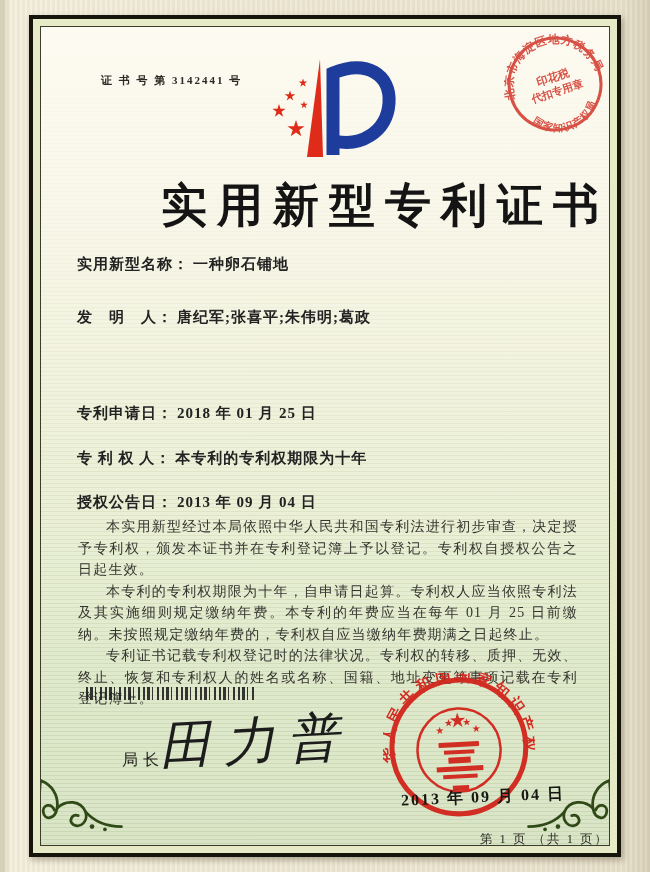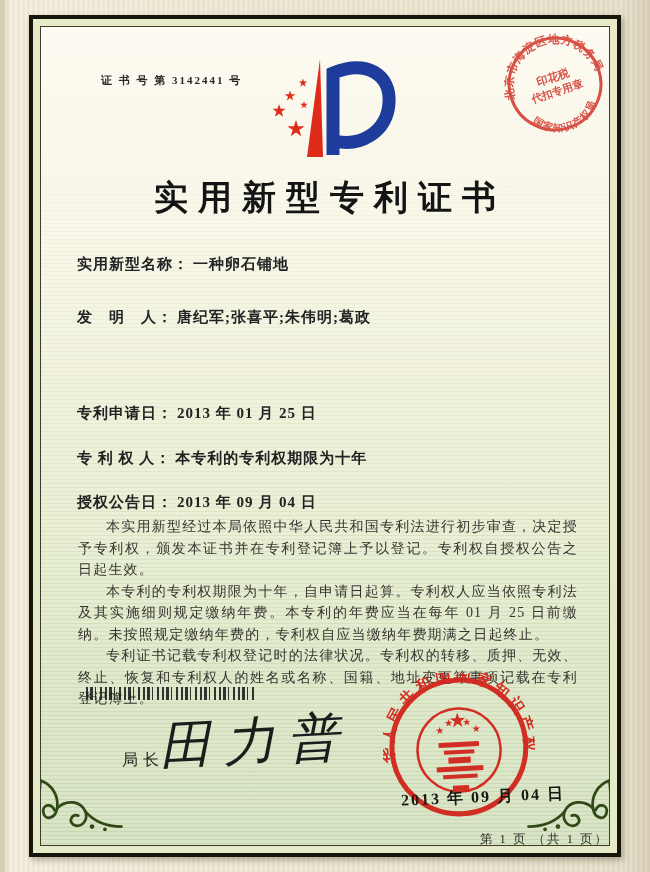--- a/index.html
+++ b/index.html
@@ -13,22 +13,22 @@
   .band{position:absolute;inset:0;border:7px solid #e7eac6;}
   .paper{position:absolute;inset:0;border:1px solid #3d3d2e;overflow:hidden;
     background:linear-gradient(180deg,#fdfbf1 0%,#f9f7ea 22%,#f1f2dd 45%,#e8eed3 65%,#dfe8cb 82%,#d9e4c6 100%);}
   .waves{position:absolute;inset:0;pointer-events:none;
     background:repeating-linear-gradient(180deg, rgba(105,145,75,0.15) 0 1px, rgba(255,255,255,0) 1px 4px);
     -webkit-mask-image:linear-gradient(180deg, transparent 0%, rgba(0,0,0,.3) 30%, rgba(0,0,0,.8) 65%, #000 100%);
     mask-image:linear-gradient(180deg, transparent 0%, rgba(0,0,0,.3) 30%, rgba(0,0,0,.8) 65%, #000 100%);}
   .certno{position:absolute;left:36px;top:46px;font-size:11px;letter-spacing:2px;
     color:#2a2a26;font-weight:600;white-space:nowrap;margin-left:24px;}
   .logo{position:absolute;left:206px;top:28px;width:160px;height:114px;}
-  .title{position:absolute;left:0;top:148px;width:100%;text-align:center;
-    font-size:34px;font-weight:700;color:#141414;letter-spacing:10px;text-indent:10px;}
+  .title{position:absolute;left:0;top:148px;width:100%;text-align:right;
+    font-size:46px;font-weight:700;color:#141414;letter-spacing:10px;text-indent:10px;}
   .row{position:absolute;left:36px;font-size:15px;font-weight:600;color:#222;
     letter-spacing:1px;white-space:nowrap;}
   .row .lab{display:inline-block;text-align:center;}
   .row .val{margin-left:4px;margin-top:30px;}
   .r0{top:228px}.r1{top:281px}.r2{top:330px}.r3{top:377px}.r4{top:422px}.r5{top:466px}
   .paras{position:absolute;left:37px;top:489px;width:500px;font-size:14px;
     line-height:21.5px;letter-spacing:1.2px;color:#35352f;text-align:justify;}
   .paras p{margin:0;text-indent:2em;}
   .barcode{position:absolute;left:45px;top:660px;width:168px;height:13px;opacity:.88;
     background:repeating-linear-gradient(90deg,#1c1c1c 0 2px,transparent 2px 4px,#1c1c1c 4px 7px,
@@ -99,21 +99,21 @@
 
         <div class="title">实用新型专利证书</div>
 
         <div class="row r0">
           <span class="lab">实用新型名称</span><span>：</span><span class="val">一种卵石铺地</span>
         </div>
         <div class="row r1">
           <span class="lab">发　明　人</span><span>：</span><span class="val">唐纪军;张喜平;朱伟明;葛政</span>
         </div>
         <div class="row r3">
-          <span class="lab">专利申请日</span><span>：</span><span class="val">2013 年 01 月 25 日</span>
+          <span class="lab">专利申请日</span><span>：</span><span class="val">2018 年 01 月 25 日</span>
         </div>
         <div class="row r4">
           <span class="lab">专 利 权 人</span><span>：</span><span class="val">本专利的专利权期限为十年</span>
         </div>
         <div class="row r5">
           <span class="lab">授权公告日</span><span>：</span><span class="val">2013 年 09 月 04 日</span>
         </div>
 
         <div class="paras">
           <p>本实用新型经过本局依照中华人民共和国专利法进行初步审查，决定授予专利权，颁发本证书并在专利登记簿上予以登记。专利权自授权公告之日起生效。</p>

